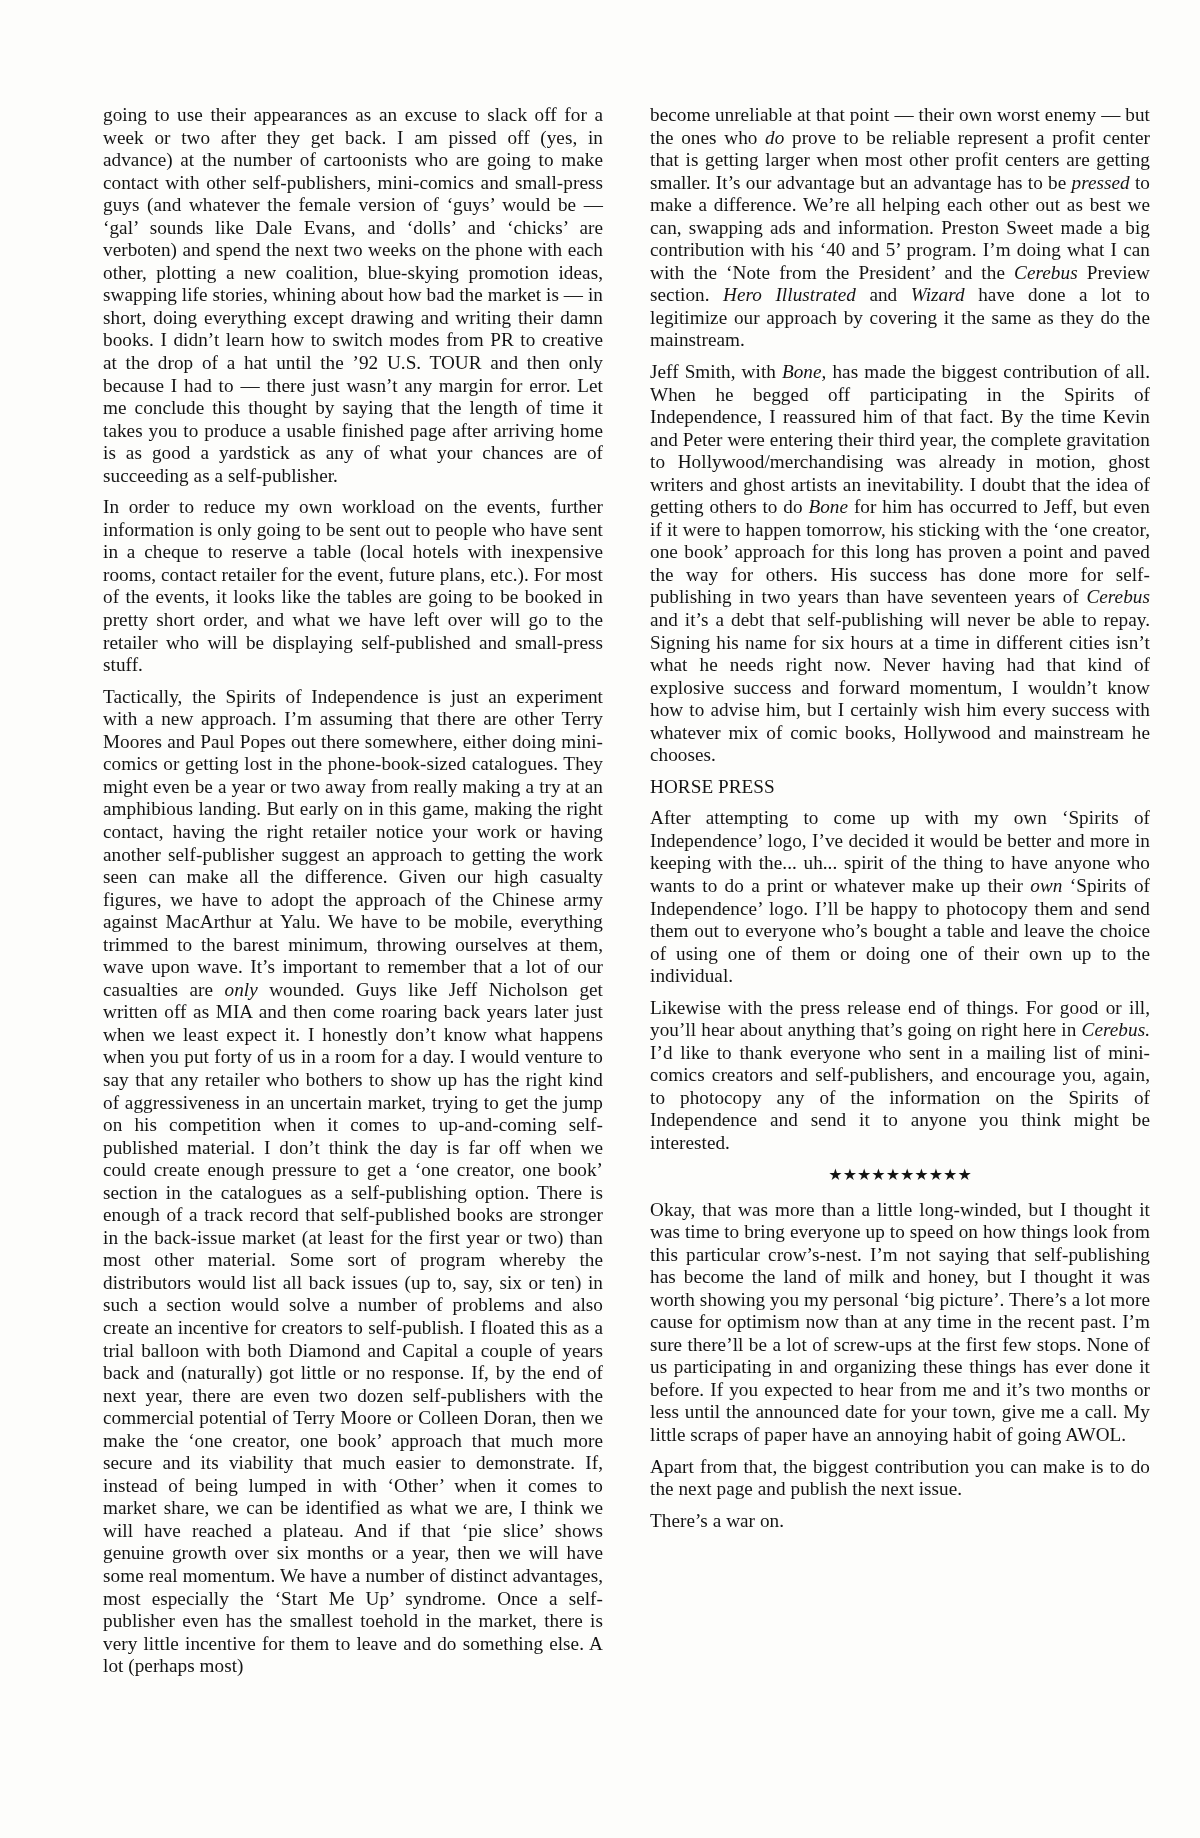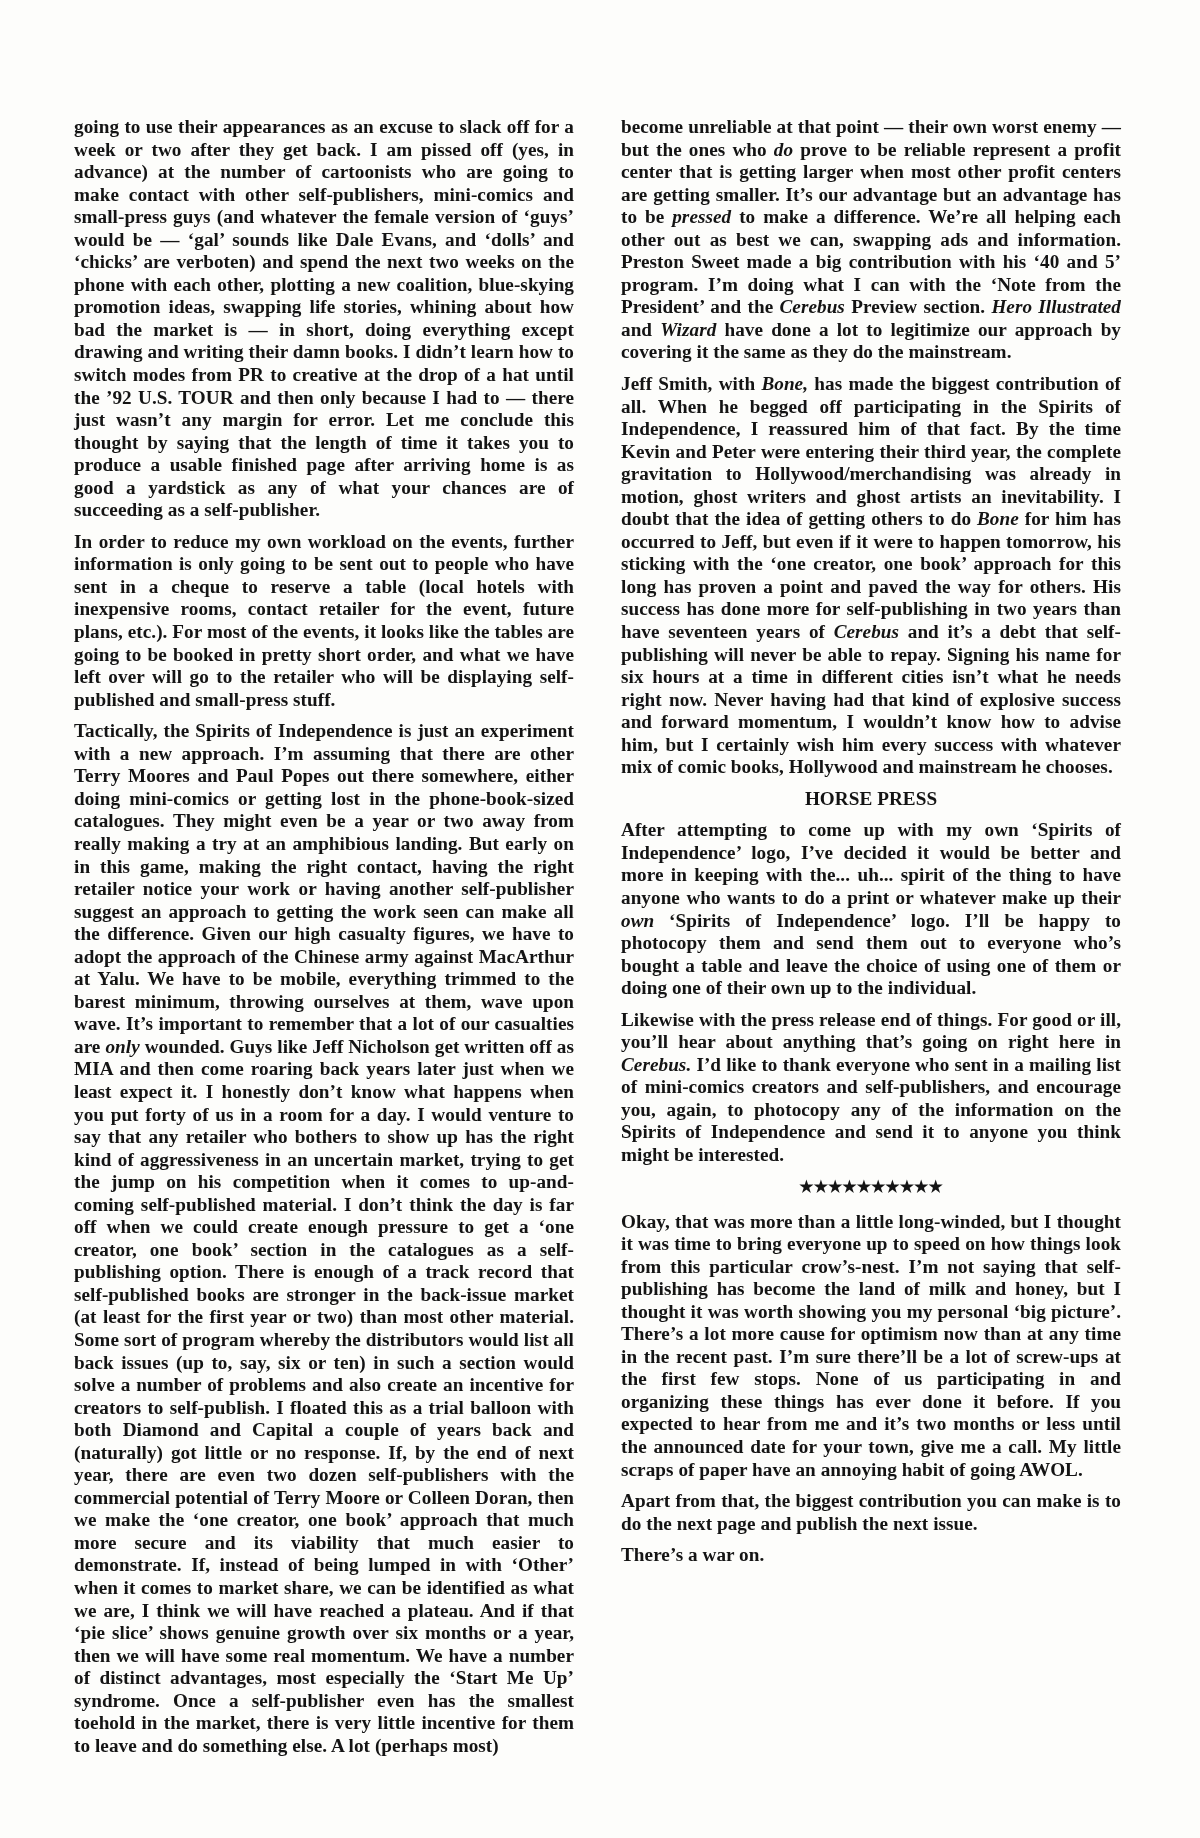--- a/index.html
+++ b/index.html
@@ -12,37 +12,37 @@
     font-family: "Liberation Serif", "DejaVu Serif", serif;
     color: #141414;
   }
   .page {
     position: absolute;
     left: 0; top: 0;
     width: 1200px; height: 1838px;
   }
   .column {
     position: absolute;
-    top: 116px;
+    top: 104px;
     width: 500px;
-    font-weight: bold;
+    font-weight: normal;
     font-size: 19.2px;
     line-height: 22.55px;
     text-align: justify;
     letter-spacing: 0.05px;
+    margin-left: 29px;
   }
   .col-left { left: 74px; }
   .col-right { left: 621px; }
   .para {
     margin: 0 0 9px 0;
     hyphens: none;
   }
   .para em { font-style: italic; }
   .address {
-    text-align: center;
     margin: 6px 0 9px 0;
   }
   .address div { line-height: 22.5px; }
   .stars {
     text-align: center;
     font-size: 16px;
     letter-spacing: 0px;
     margin: 10px 0 14px 0;
     line-height: 20px;
   }

